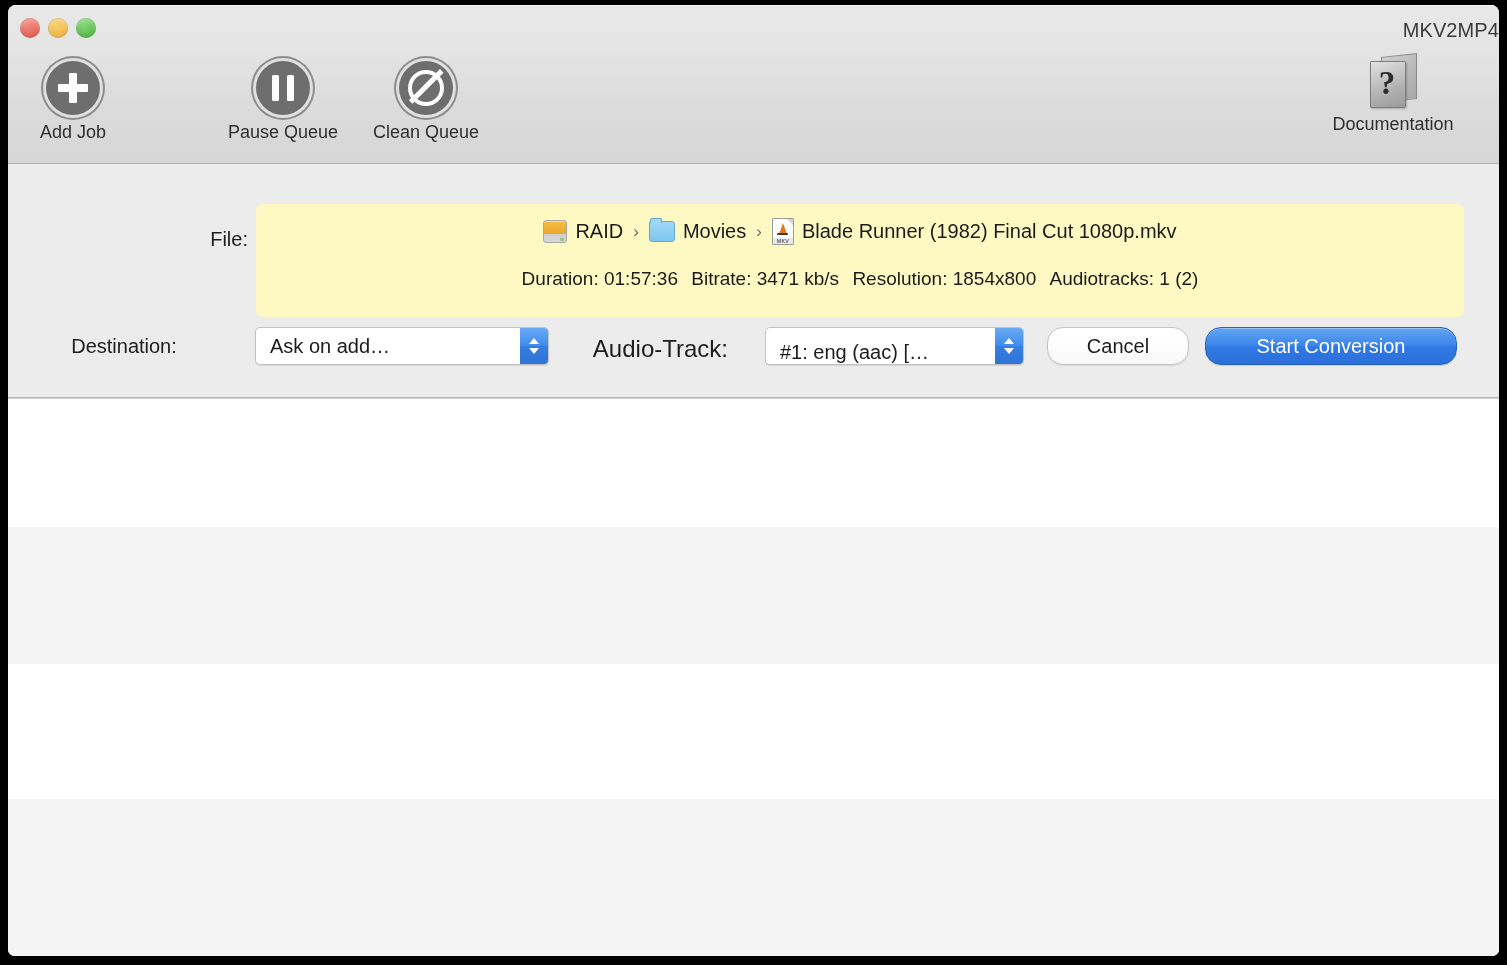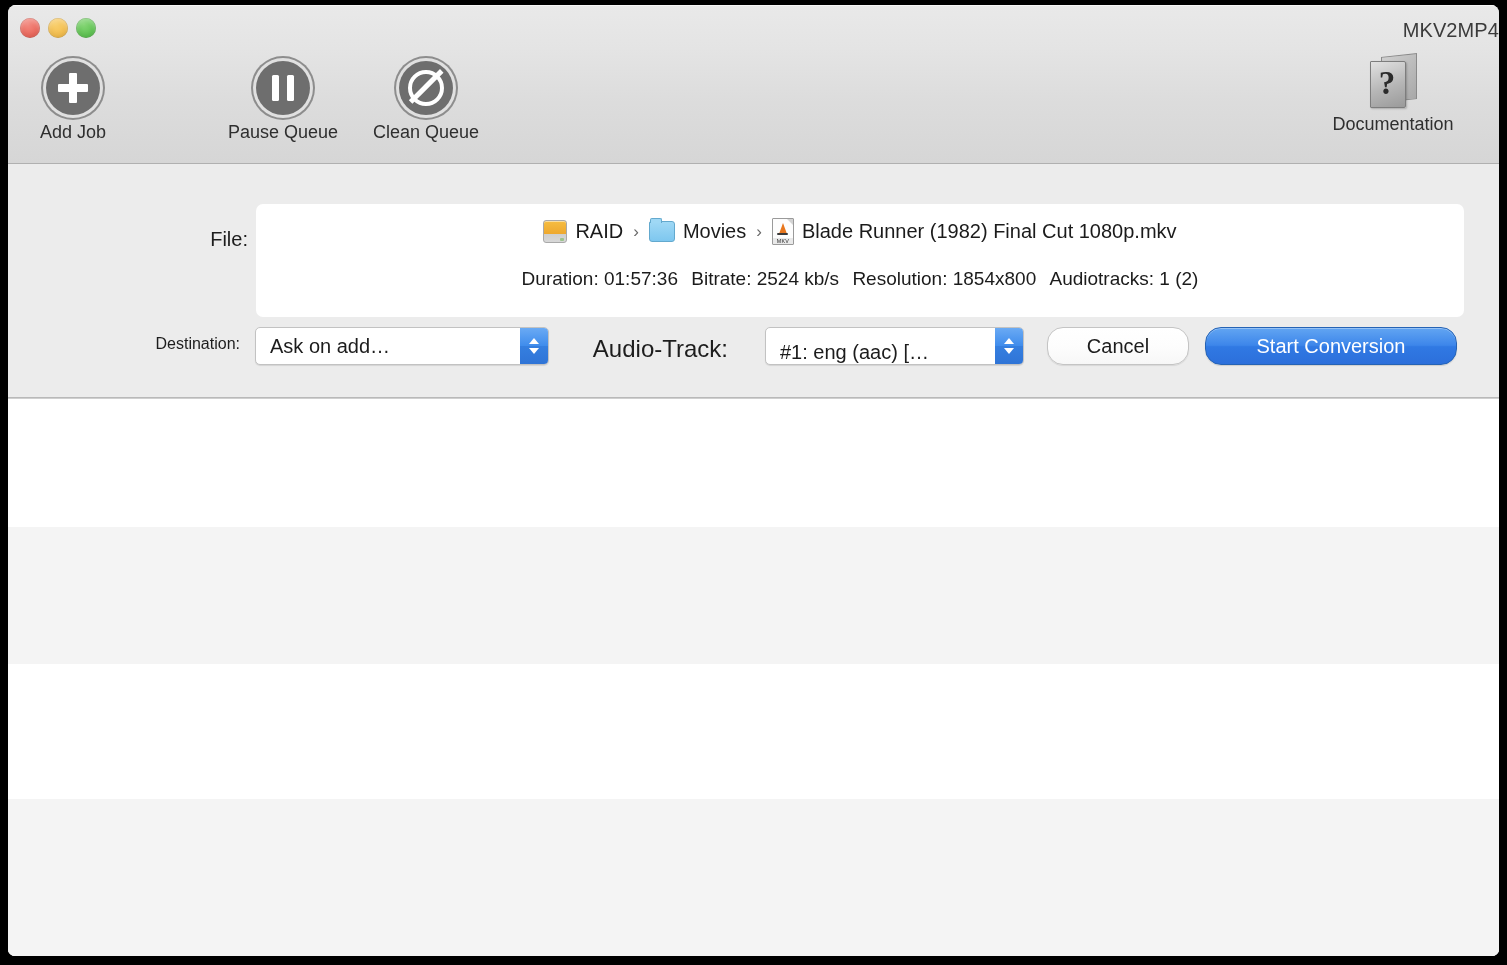--- a/index.html
+++ b/index.html
@@ -161,21 +161,21 @@
     color: #1d1d1d;
     margin-left: 8px;
   }
 
   #path-box {
     position: absolute;
     left: 248px;
     top: 40px;
     width: 1208px;
     height: 113px;
-    background: #ffffff;
+    background: #fef9c3;
     border-radius: 7px;
   }
 
   #breadcrumb {
     position: absolute;
     left: 0; right: 0; top: 14px;
     display: flex;
     align-items: center;
     justify-content: center;
     gap: 9px;
@@ -256,22 +256,22 @@
   #controls-row {
     position: absolute;
     left: 0; right: 0; top: 160px;
     height: 60px;
   }
 
   #destination-label {
     position: absolute;
     left: 0; top: 11px;
     width: 232px;
-    text-align: right;
-    font-size: 16px;
+    text-align: center;
+    font-size: 20px;
     color: #1d1d1d;
   }
 
   .popup {
     position: absolute;
     height: 36px;
     background: #ffffff;
     border: 1px solid #c2c2c2;
     border-radius: 5px;
     box-shadow: 0 1px 1px rgba(0,0,0,0.10);
@@ -418,21 +418,21 @@
             <span class="cone"></span>
             <span class="cone2"></span>
             <span class="tag">MKV</span>
           </span>
           <span>Blade Runner (1982) Final Cut 1080p.mkv</span>
         </div>
       </div>
 
       <div id="meta-line">
         <span>Duration: 01:57:36</span>
-        <span>Bitrate: 2524 kb/s</span>
+        <span>Bitrate: 3471 kb/s</span>
         <span>Resolution: 1854x800</span>
         <span>Audiotracks: 1 (2)</span>
       </div>
     </div>
 
     <div id="controls-row">
 
       <div id="destination-label">Destination:</div>
 
       <div class="popup" id="destination-popup">

